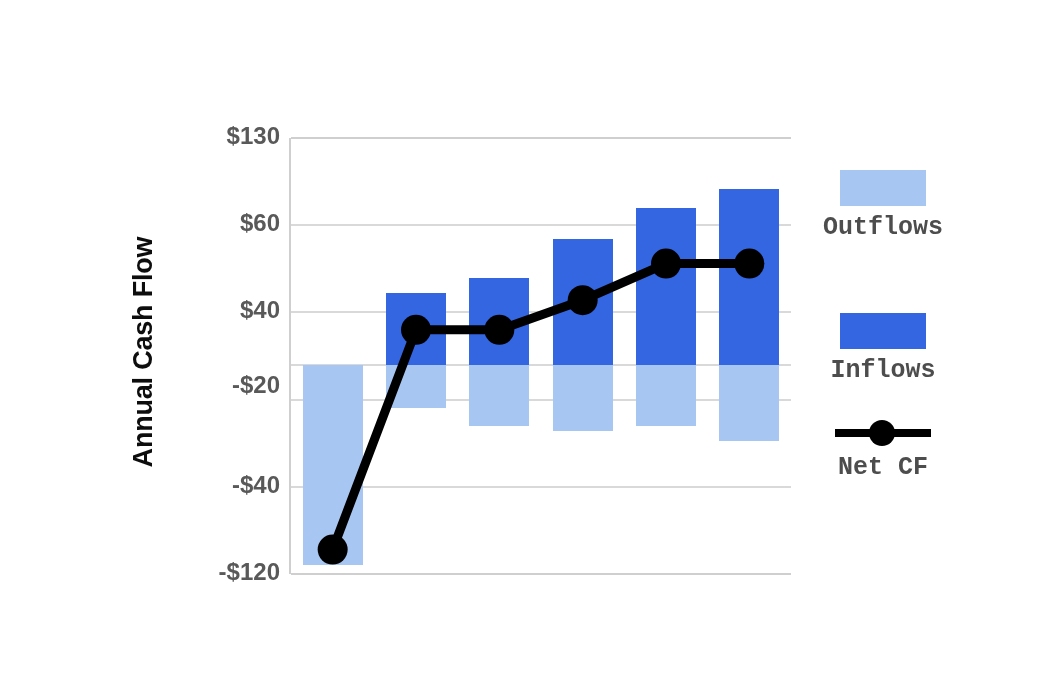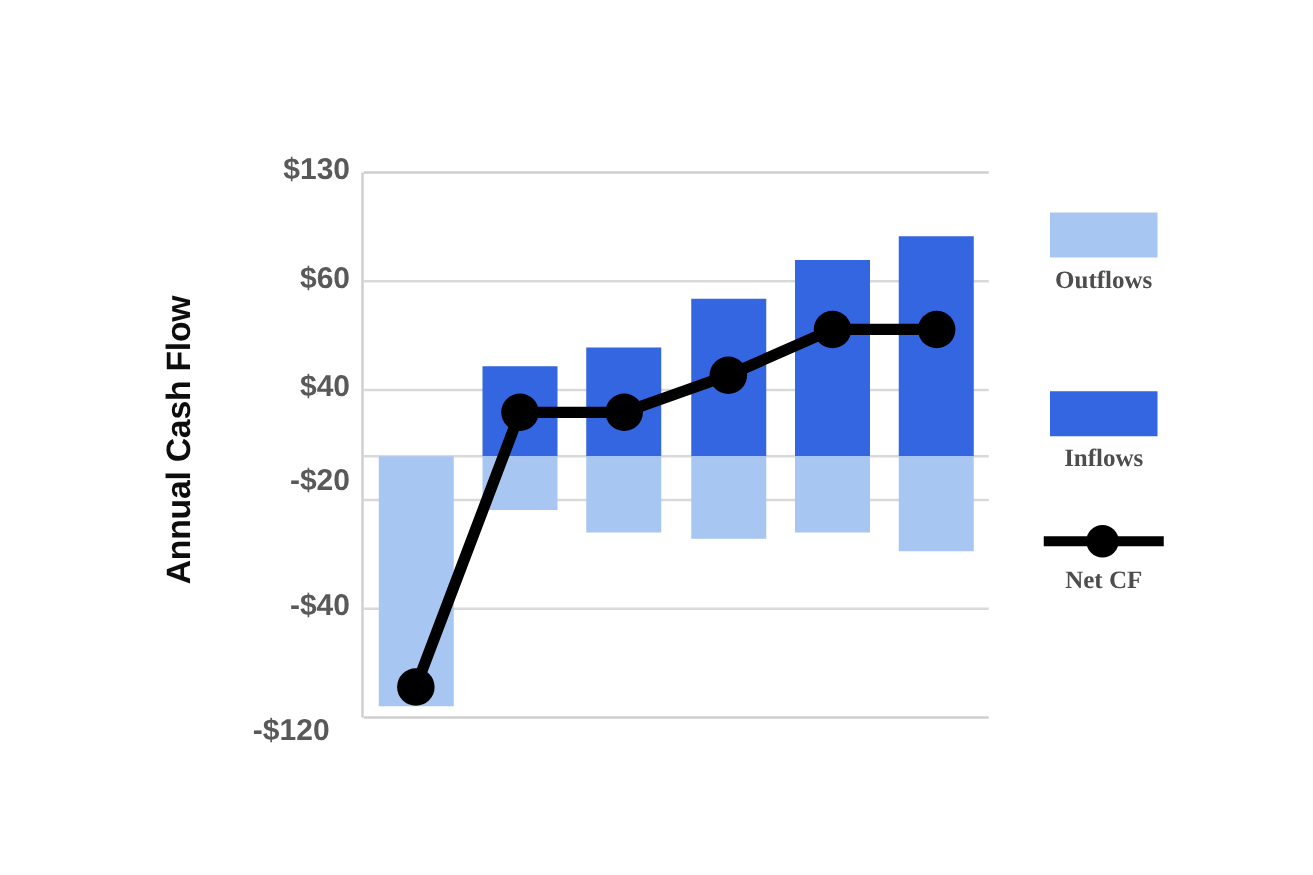--- a/index.html
+++ b/index.html
@@ -186,44 +186,44 @@
     position: absolute;
     left: 34px;
     top: 0;
     width: 26px;
     height: 26px;
     border-radius: 50%;
     background: #000000;
   }
   .legend-label {
     margin-top: 7px;
-    font-size: 20px;
+    font-size: 25px;
     font-weight: bold;
     color: #4d4d4d;
-    font-family: Liberation Serif, serif;
+    font-family: Liberation Mono, monospace;
     white-space: nowrap;
   }
 </style>
 </head>
 <body>
 
 <div id="figure">
 
 
   <div id="y-axis-title">
     <span id="y-axis-title-inner">Annual Cash Flow</span>
   </div>
 
   <div id="y-tick-labels">
       <div class="y-tick-label" style="top: -16px;">$130</div>
       <div class="y-tick-label" style="top: 71.2px;">$60</div>
       <div class="y-tick-label" style="top: 158.4px;">$40</div>
       <div class="y-tick-label" style="top: 233px;">-$20</div>
       <div class="y-tick-label" style="top: 332.8px;">-$40</div>
-      <div class="y-tick-label" style="top: 433px; text-align: center;">-$120</div>
+      <div class="y-tick-label" style="top: 420px;">-$120</div>
     </div>
 
   <div id="plot-area">
     <div id="gridlines">
         <div class="axis-cap" style="top: -1px;"></div>
         <div class="gridline" style="top: 86.2px;"></div>
         <div class="gridline" style="top: 173.4px;"></div>
         <div class="gridline" style="top: 260.6px;"></div>
         <div class="gridline" style="top: 347.8px;"></div>
         <div class="axis-cap" style="top: 435px;"></div>

